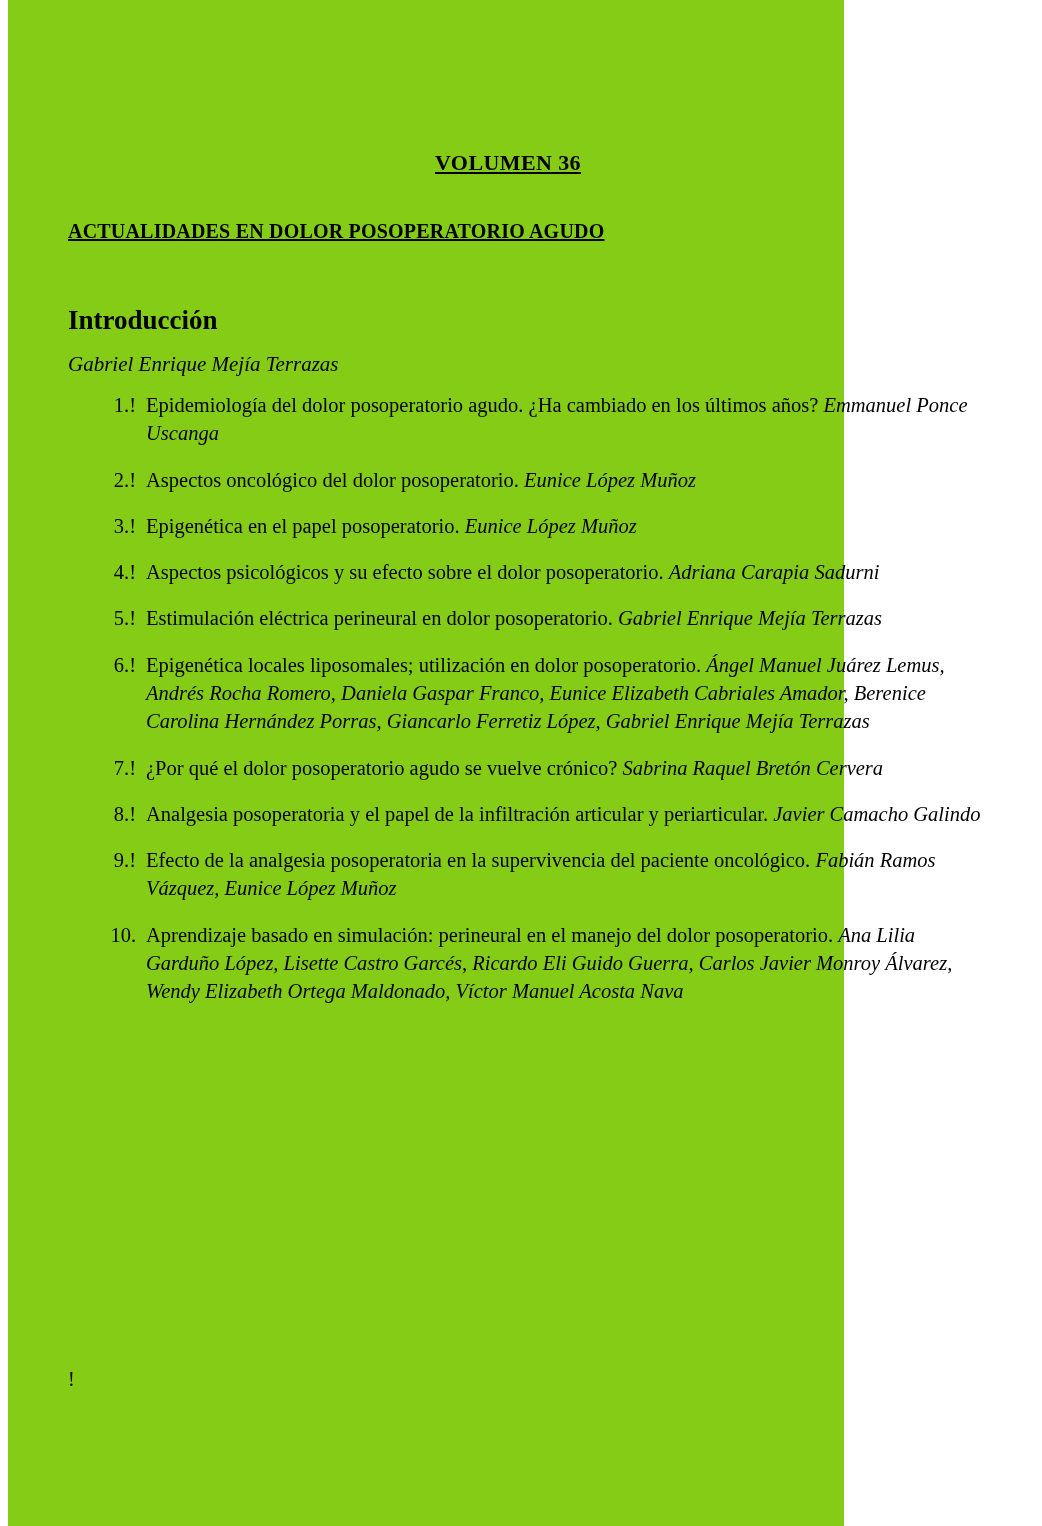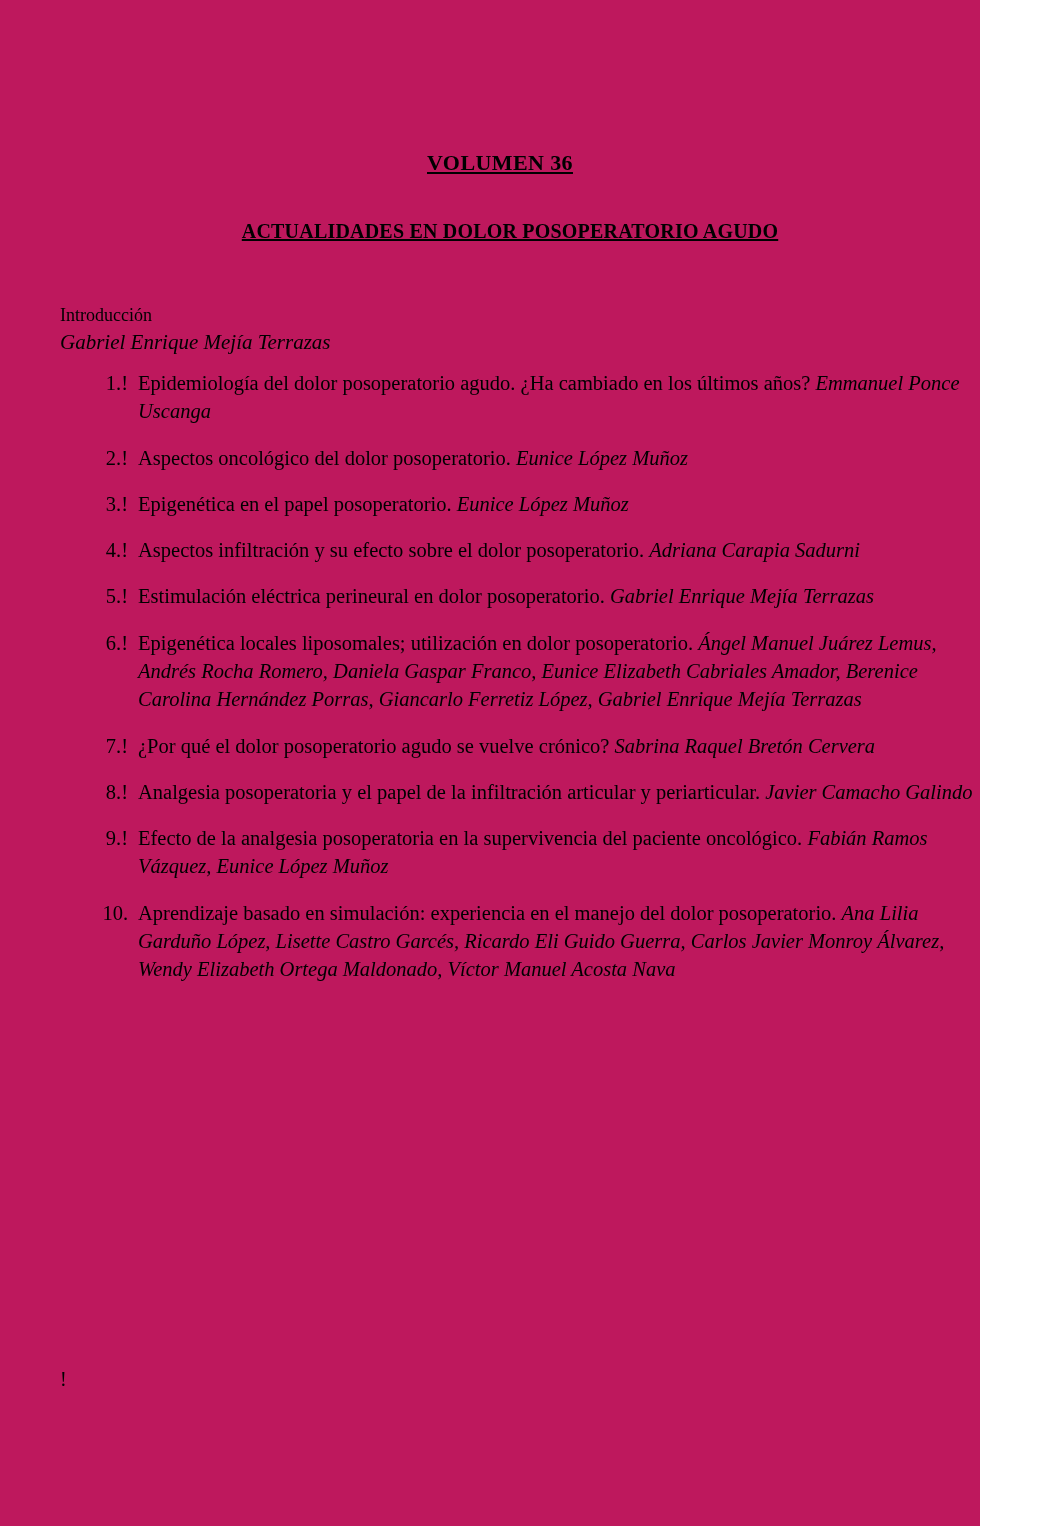--- a/index.html
+++ b/index.html
@@ -10,53 +10,53 @@
   body {
     width: 1042px;
     height: 1526px;
     font-family: "Liberation Serif", serif;
     color: #000000;
     position: relative;
     overflow: hidden;
   }
   .page {
     position: absolute;
-    top: 0; left: 0;
-    width: 980px;
+    top: 0; left: 8px;
+    width: 836px;
     height: 1526px;
-    background: #be185d;
+    background: #84cc16;
   }
   .content {
     position: absolute;
     left: 60px;
     top: 150px;
     width: 920px;
   }
   .vol-title {
     text-align: center;
     font-weight: bold;
     font-size: 22px;
     letter-spacing: 0.4px;
     text-decoration: underline;
     margin: 0 0 44px 0;
     padding-right: 40px;
   }
   .doc-title {
-    text-align: center;
+    text-align: left;
     font-weight: bold;
     font-size: 20px;
     letter-spacing: 0.2px;
     text-decoration: underline;
     margin: 0 0 62px 0;
     padding-right: 20px;
   }
   .intro-heading {
-    font-weight: normal;
-    font-size: 18px;
-    margin: 0 0 4px 0;
+    font-weight: bold;
+    font-size: 27px;
+    margin: 0 0 16px 0;
     padding-left: 0px;
   }
   .intro-author {
     font-style: italic;
     font-size: 21px;
     margin: 0 0 14px 0;
     padding-left: 0px;
   }
   ol.toc {
     list-style: none;
@@ -114,21 +114,21 @@
 
       <li>
         <span class="num">2.!</span><span class="item-title">Aspectos oncológico del dolor posoperatorio.</span> <span class="item-authors">Eunice López Muñoz</span>
       </li>
 
       <li>
         <span class="num">3.!</span><span class="item-title">Epigenética en el papel posoperatorio.</span> <span class="item-authors">Eunice López Muñoz</span>
       </li>
 
       <li>
-        <span class="num">4.!</span><span class="item-title">Aspectos infiltración y su efecto sobre el dolor posoperatorio.</span> <span class="item-authors">Adriana Carapia Sadurni</span>
+        <span class="num">4.!</span><span class="item-title">Aspectos psicológicos y su efecto sobre el dolor posoperatorio.</span> <span class="item-authors">Adriana Carapia Sadurni</span>
       </li>
 
       <li>
         <span class="num">5.!</span><span class="item-title">Estimulación eléctrica perineural en dolor posoperatorio.</span> <span class="item-authors">Gabriel Enrique Mejía Terrazas</span>
       </li>
 
       <li>
         <span class="num">6.!</span><span class="item-title">Epigenética locales liposomales; utilización en dolor posoperatorio.</span> <span class="item-authors">Ángel Manuel Juárez Lemus, Andrés Rocha Romero, Daniela Gaspar Franco, Eunice Elizabeth Cabriales Amador, Berenice Carolina Hernández Porras, Giancarlo Ferretiz López, Gabriel Enrique Mejía Terrazas</span>
       </li>
 
@@ -138,21 +138,21 @@
 
       <li>
         <span class="num">8.!</span><span class="item-title">Analgesia posoperatoria y el papel de la infiltración articular y periarticular.</span> <span class="item-authors">Javier Camacho Galindo</span>
       </li>
 
       <li>
         <span class="num">9.!</span><span class="item-title">Efecto de la analgesia posoperatoria en la supervivencia del paciente oncológico.</span> <span class="item-authors">Fabián Ramos Vázquez, Eunice López Muñoz</span>
       </li>
 
       <li>
-        <span class="num">10.</span><span class="item-title">Aprendizaje basado en simulación: experiencia en el manejo del dolor posoperatorio.</span> <span class="item-authors">Ana Lilia Garduño López, Lisette Castro Garcés, Ricardo Eli Guido Guerra, Carlos Javier Monroy Álvarez, Wendy Elizabeth Ortega Maldonado, Víctor Manuel Acosta Nava</span>
+        <span class="num">10.</span><span class="item-title">Aprendizaje basado en simulación: perineural en el manejo del dolor posoperatorio.</span> <span class="item-authors">Ana Lilia Garduño López, Lisette Castro Garcés, Ricardo Eli Guido Guerra, Carlos Javier Monroy Álvarez, Wendy Elizabeth Ortega Maldonado, Víctor Manuel Acosta Nava</span>
       </li>
 
 
 
     </ol>
   </div>
 
   <div class="trailing-mark">!</div>
 </div>
 

